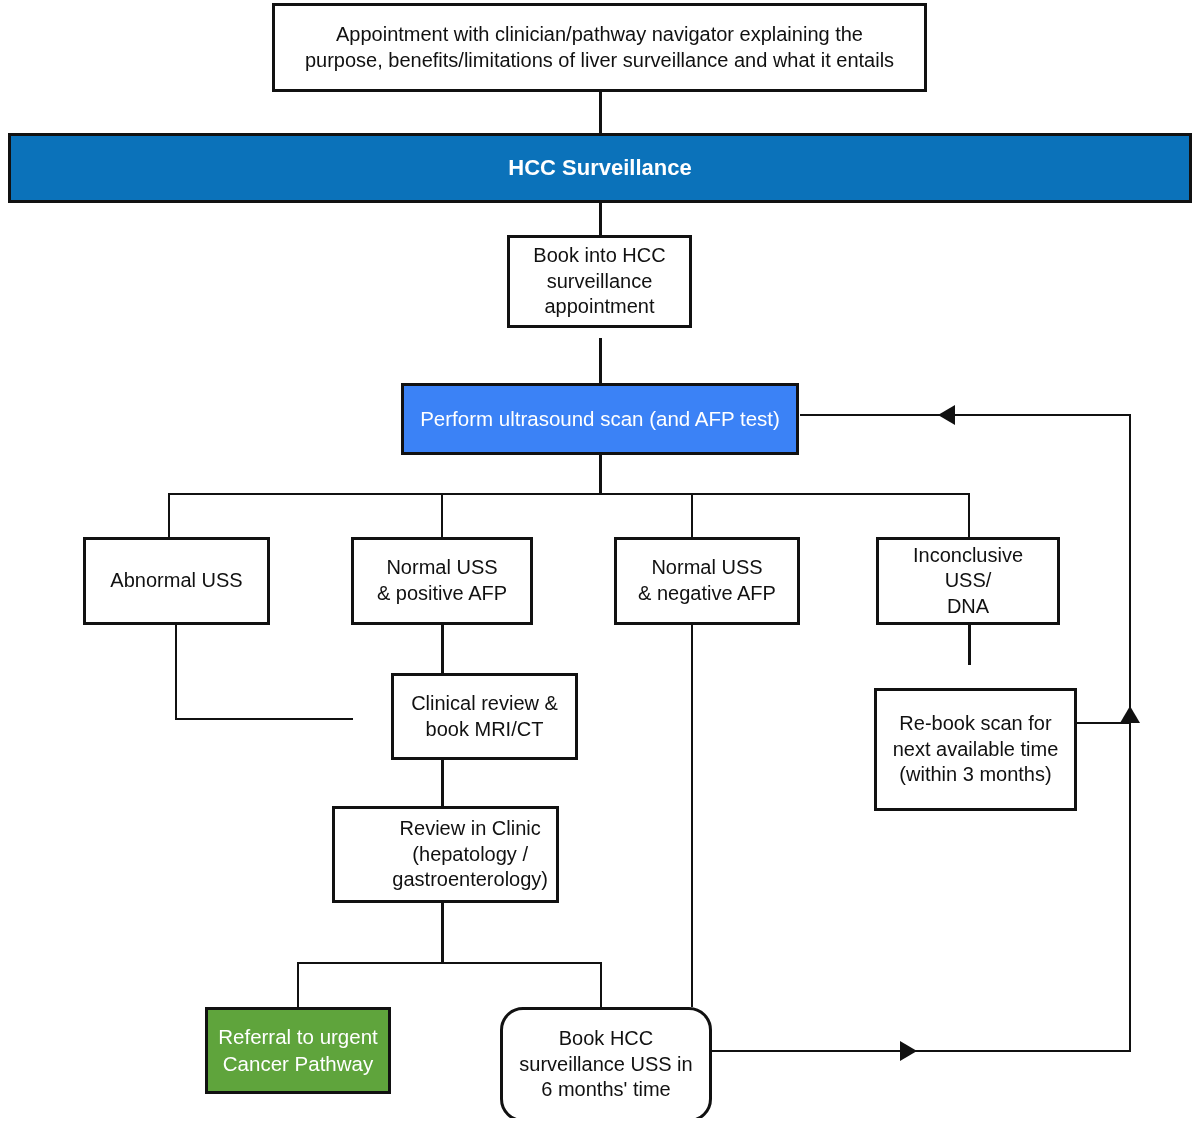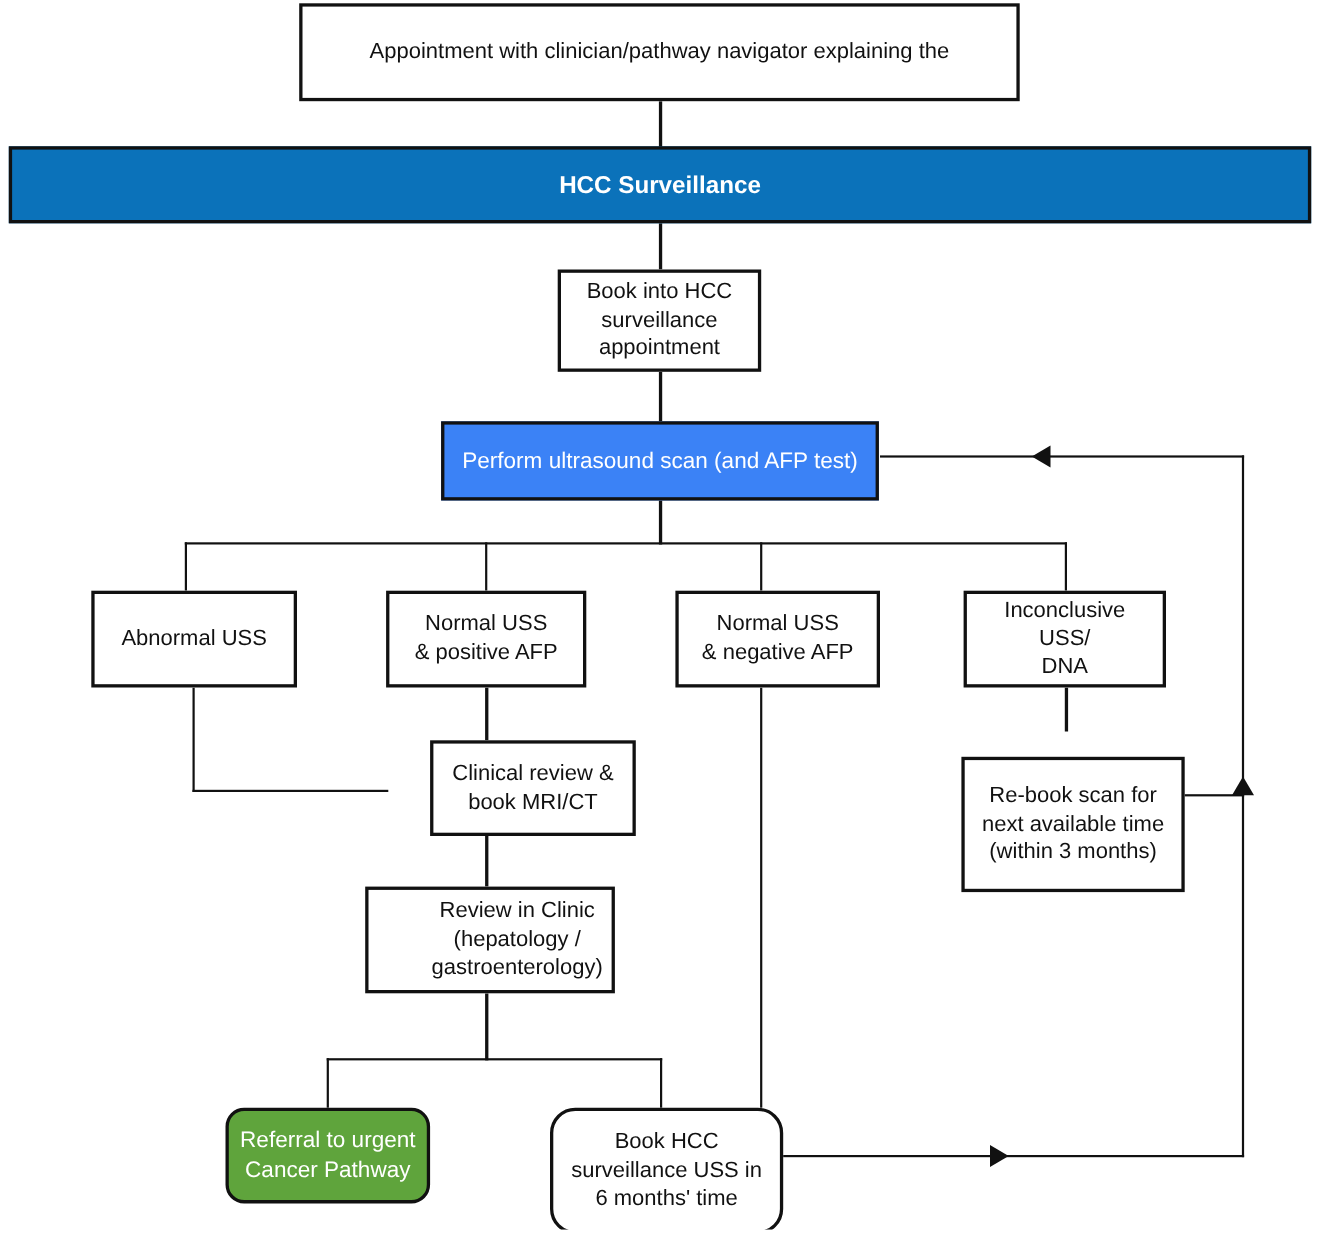--- a/index.html
+++ b/index.html
@@ -41,21 +41,20 @@
     background: #3b82f6;
     border-color: #111111;
     color: #ffffff;
     font-size: 20.5px;
   }
   .node.green {
     background: #5fa43c;
     border-color: #111111;
     color: #ffffff;
     font-size: 20.5px;
-    border-radius: 17px;
   }
   .edge {
     position: absolute;
     background: #111111;
     z-index: 1;
   }
   .edge.h { height: 3px; }
   .edge.v { width: 3px; }
   .edge.thin.h { height: 2px; }
   .edge.thin.v { width: 2px; }
@@ -121,30 +120,31 @@
   <div class="edge thin h" style="left:712px; top:1050px; width:419px;"></div>
   <div class="arrow right" style="left:900px; top:1041px;"></div>
   <div class="edge thin v" style="left:1129px; top:722px; height:330px;"></div>
 
   <div class="edge thin h" style="left:800px; top:414px; width:331px;"></div>
   <div class="arrow left" style="left:938px; top:405px;"></div>
 
   <div class="node" style="left:272px; top:3px; width:655px; height:89px;">
     <div class="lines">
       <span>Appointment with clinician/pathway navigator explaining the</span><br>
+      <span>purpose, benefits/limitations of liver surveillance and what it entails</span>
     </div>
   </div>
 
   <div class="node banner" style="left:8px; top:133px; width:1184px; height:70px;">
     <div class="lines">
       <span>HCC Surveillance</span>
     </div>
   </div>
 
-  <div class="node" style="left:507px; top:245px; width:185px; height:93px;">
+  <div class="node" style="left:507px; top:235px; width:185px; height:93px;">
     <div class="lines">
       <span>Book into HCC</span><br>
       <span>surveillance</span><br>
       <span>appointment</span>
     </div>
   </div>
 
   <div class="node orange" style="left:401px; top:383px; width:398px; height:72px;">
     <div class="lines">
       <span>Perform ultrasound scan (and AFP test)</span>

